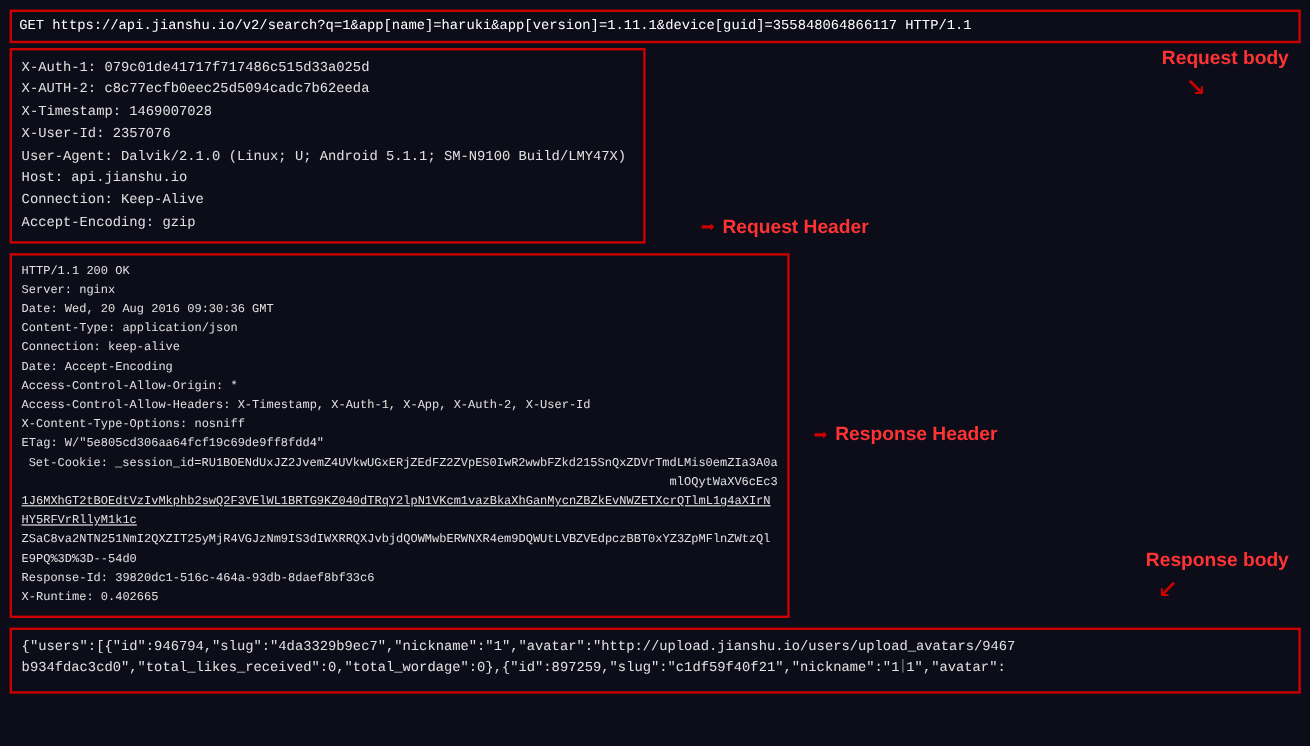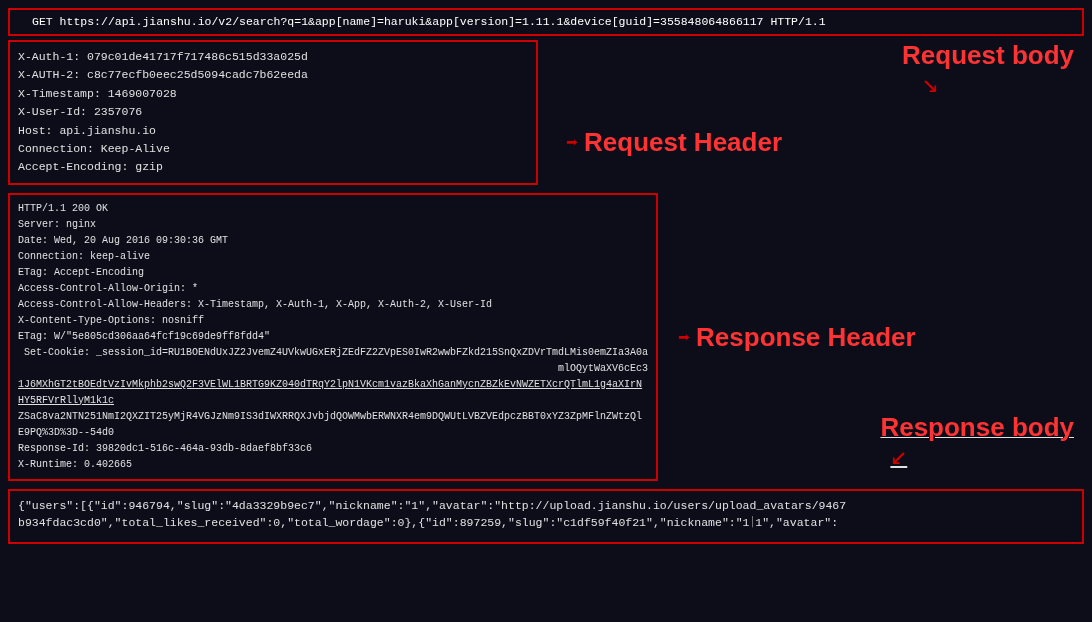--- a/index.html
+++ b/index.html
@@ -22,21 +22,21 @@
     .main-container {
       width: 1092px;
       height: 622px;
       background-color: #0d0d1a;
       position: relative;
       padding: 8px;
     }
 
     .request-url-bar {
       border: 2px solid #cc0000;
-      padding: 4px 22px;
+      padding: 4px 6px;
       margin-bottom: 4px;
       color: #ffffff;
       white-space: nowrap;
       overflow: hidden;
       font-size: 11.5px;
       line-height: 1.4;
     }
 
     .request-header-box {
       border: 2px solid #cc0000;
@@ -62,31 +62,32 @@
       padding: 6px 8px;
       width: 100%;
       min-height: 55px;
       line-height: 1.5;
       font-size: 11.5px;
       overflow: hidden;
     }
 
     .annotation-label {
       color: #ff3333;
-      font-size: 26px;
+      font-size: 16px;
       font-weight: bold;
       font-family: Arial, sans-serif;
       white-space: nowrap;
     }
 
     .top-section {
       display: flex;
       position: relative;
       margin-bottom: 8px;
-      gap: 8px;
+      gap: 26px;
+      align-items: flex-end;
     }
 
     .top-left {
       flex: 0 0 530px;
     }
 
     .middle-section {
       display: flex;
       position: relative;
       margin-bottom: 8px;
@@ -116,20 +117,21 @@
     <span>GET https://api.jianshu.io/v2/search?q=1&amp;app[name]=haruki&amp;app[version]=1.11.1&amp;device[guid]=355848064866117  HTTP/1.1</span>
   </div>
 
   <div class="top-section">
     <div class="top-left">
       <div class="request-header-box">
         <div>X-Auth-1: 079c01de41717f717486c515d33a025d</div>
         <div>X-AUTH-2: c8c77ecfb0eec25d5094cadc7b62eeda</div>
         <div>X-Timestamp: 1469007028</div>
         <div>X-User-Id: 2357076</div>
+        <div>User-Agent: Dalvik/2.1.0 (Linux; U; Android 5.1.1; SM-N9100 Build/LMY47X)</div>
         <div>Host: api.jianshu.io</div>
         <div>Connection: Keep-Alive</div>
         <div>Accept-Encoding: gzip</div>
       </div>
     </div>
 
     <div style="display:flex; align-items:center; margin-top: 60px; margin-left: 20px;">
       <span class="inline-arrow">➡</span>
       <span class="annotation-label">Request Header</span>
     </div>
@@ -140,40 +142,41 @@
       <span style="color:#cc0000; font-size:28px; margin-left:20px; display:block; line-height:1;">↘</span>
     </div>
   </div>
 
   <div class="middle-section">
     <div class="middle-left">
       <div class="response-header-box">
         <div>HTTP/1.1 200 OK</div>
         <div>Server: nginx</div>
         <div>Date: Wed, 20 Aug 2016 09:30:36 GMT</div>
+        <div>Content-Type: application/json</div>
         <div>Connection: keep-alive</div>
-        <div>ETag: Accept-Encoding</div>
+        <div>Date: Accept-Encoding</div>
         <div>Access-Control-Allow-Origin: *</div>
         <div>Access-Control-Allow-Headers: X-Timestamp, X-Auth-1, X-App, X-Auth-2, X-User-Id</div>
         <div>X-Content-Type-Options: nosniff</div>
         <div>ETag: W/"5e805cd306aa64fcf19c69de9ff8fdd4"</div>
         <div style="word-break:break-all;text-align:right;">Set-Cookie: _session_id=RU1BOENdUxJZ2JvemZ4UVkwUGxERjZEdFZ2ZVpES0IwR2wwbFZkd215SnQxZDVrTmdLMis0emZIa3A0amlOQytWaXV6cEc3</div>
         <div style="word-break:break-all;text-decoration:underline;">1J6MXhGT2tBOEdtVzIvMkphb2swQ2F3VElWL1BRTG9KZ040dTRqY2lpN1VKcm1vazBkaXhGanMycnZBZkEvNWZETXcrQTlmL1g4aXIrNHY5RFVrRllyM1k1c</div>
         <div style="word-break:break-all;">ZSaC8va2NTN251NmI2QXZIT25yMjR4VGJzNm9IS3dIWXRRQXJvbjdQOWMwbERWNXR4em9DQWUtLVBZVEdpczBBT0xYZ3ZpMFlnZWtzQlE9PQ%3D%3D--54d0</div>
         <div>Response-Id: 39820dc1-516c-464a-93db-8daef8bf33c6</div>
         <div>X-Runtime: 0.402665</div>
       </div>
     </div>
 
     <div style="display:flex; align-items:center; position:absolute; left:670px; top:50%; transform:translateY(-50%);">
       <span class="inline-arrow">➡</span>
       <span class="annotation-label">Response Header</span>
     </div>
 
-    <div style="position:absolute; right:10px; bottom:10px; text-align:left;text-decoration:underline;">
+    <div style="position:absolute; right:10px; bottom:10px; text-align:left;">
       <span class="annotation-label">Response body</span>
       <br>
       <span style="color:#cc0000; font-size:28px; margin-left:10px; display:block; line-height:1;">↙</span>
     </div>
   </div>
 
   <div class="bottom-section">
     <div class="response-body-box">
       <div style="word-break:break-all;">{"users":[{"id":946794,"slug":"4da3329b9ec7","nickname":"1","avatar":"http://upload.jianshu.io/users/upload_avatars/9467</div>
       <div style="word-break:break-all;">b934fdac3cd0","total_likes_received":0,"total_wordage":0},{"id":897259,"slug":"c1df59f40f21","nickname":"1￨1","avatar":</div>

